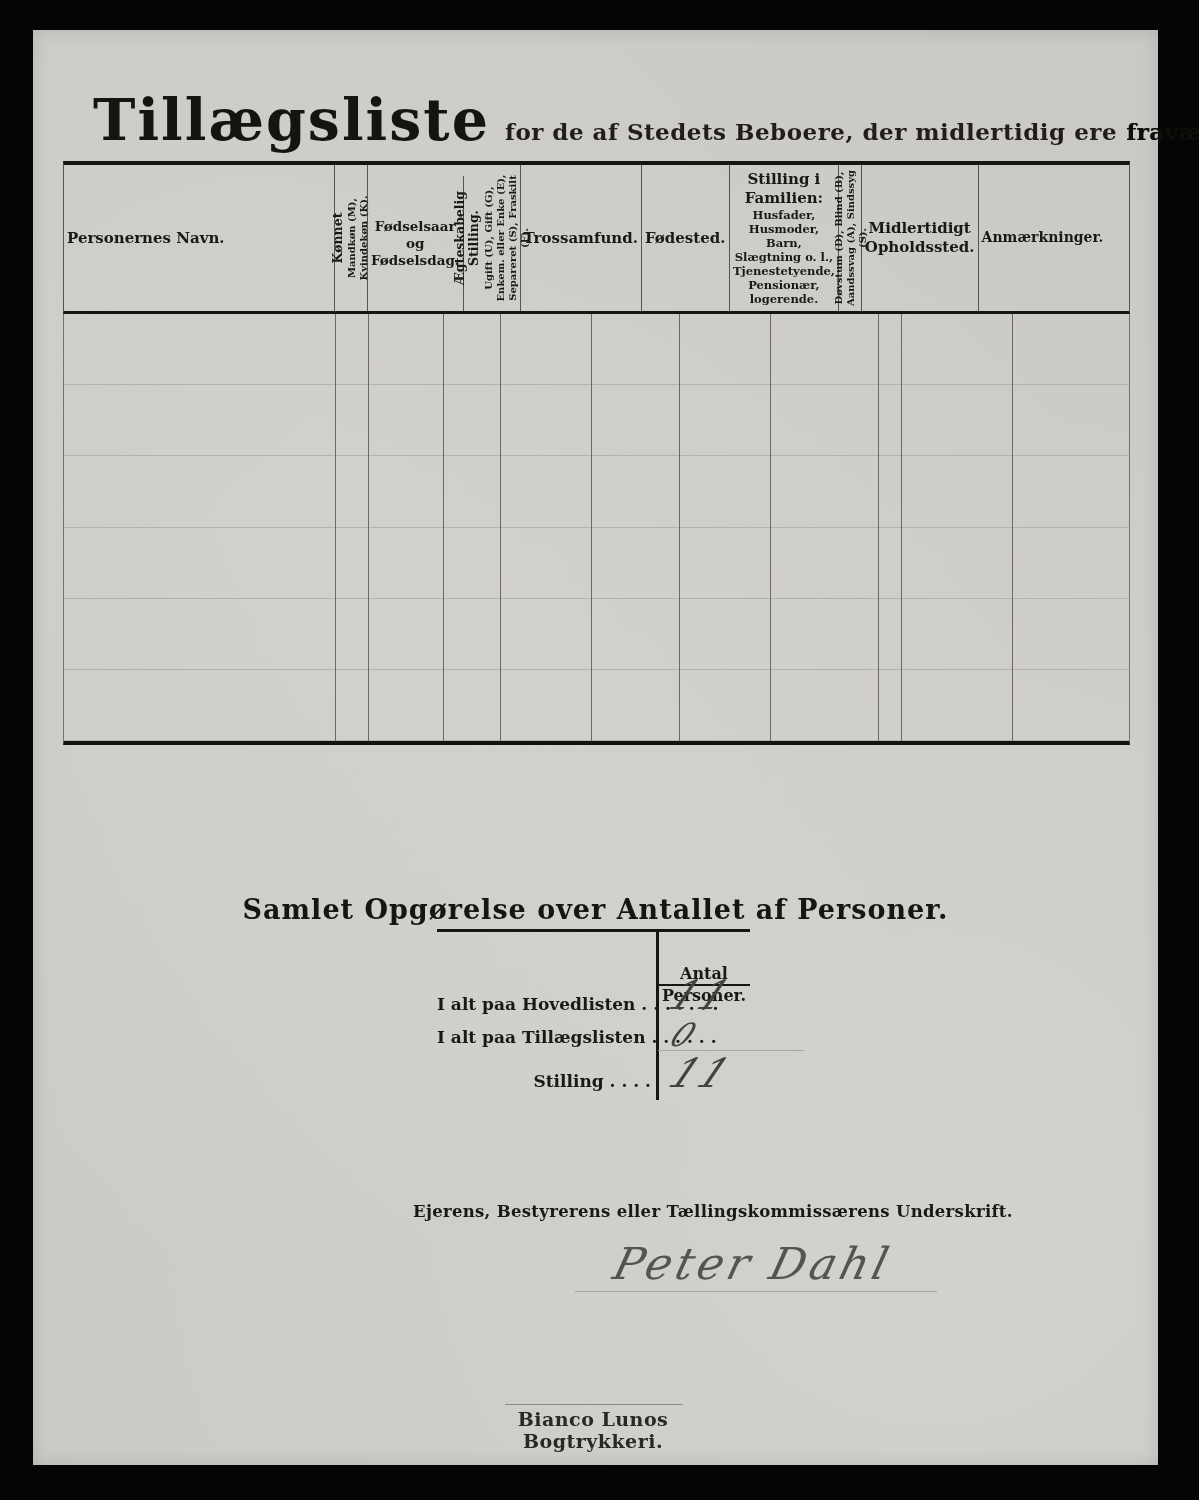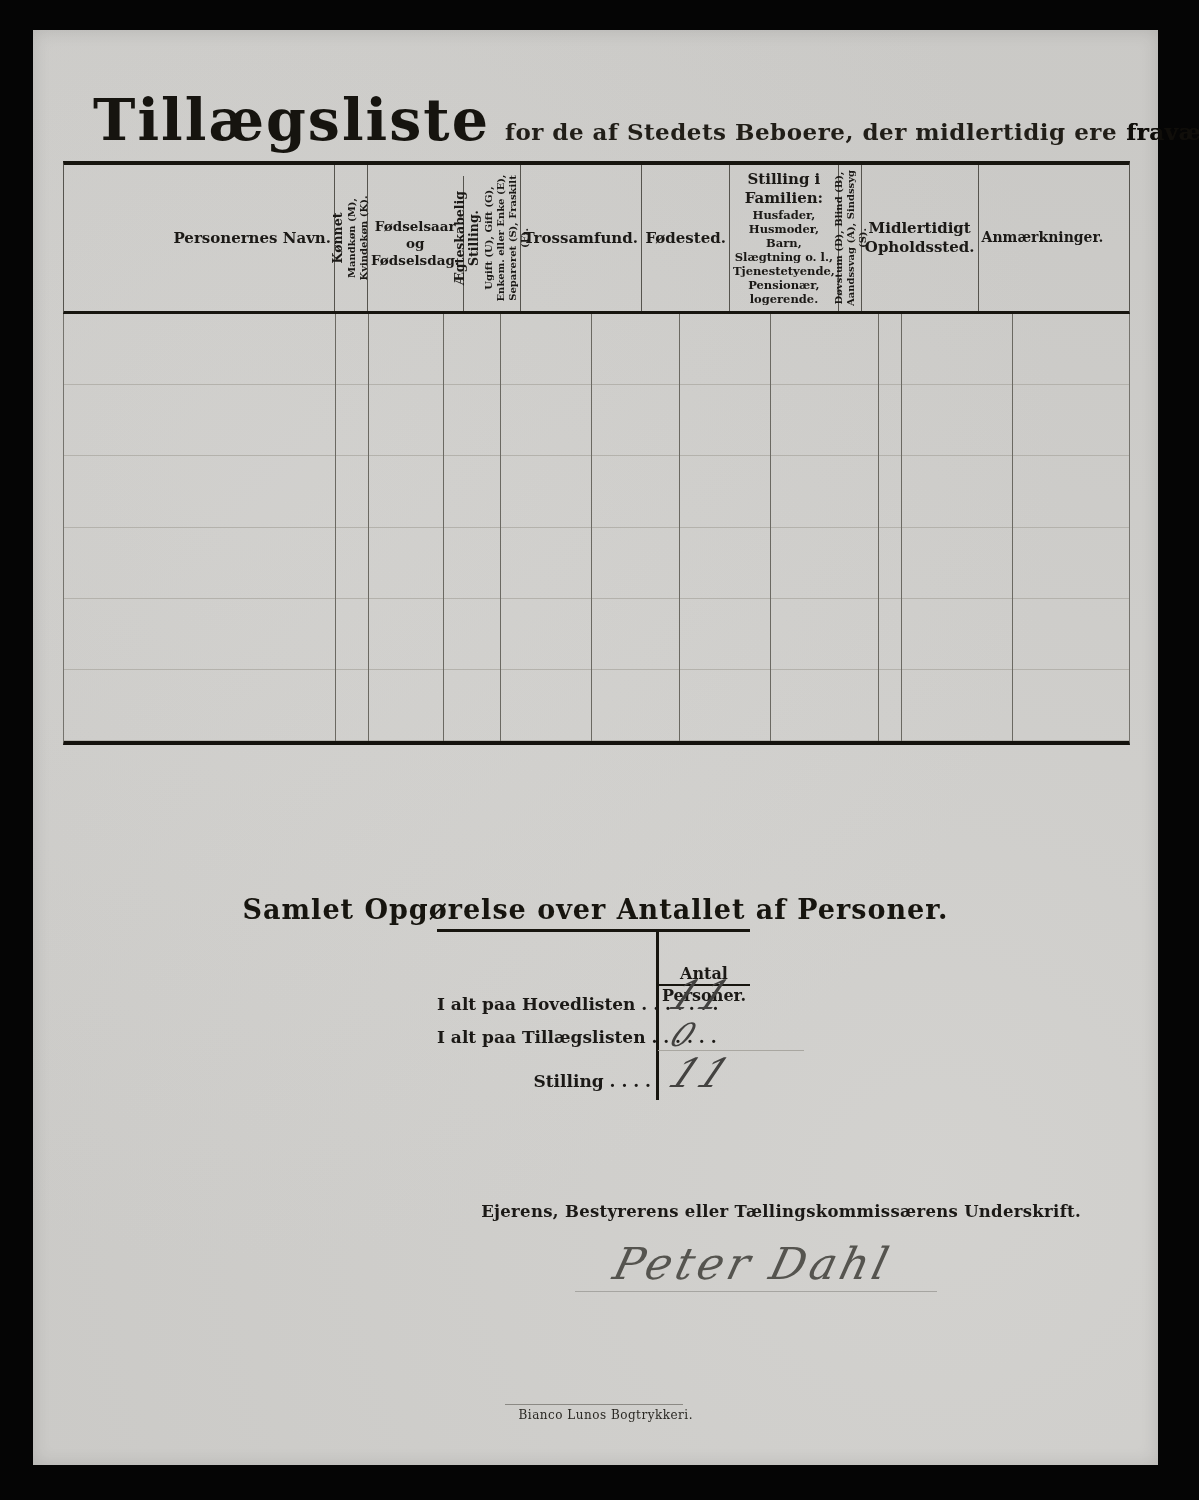--- a/index.html
+++ b/index.html
@@ -47,21 +47,21 @@
     height:146px;
     border-top:4px solid #17150f;
     border-bottom:3px solid #17150f;
     border-left:1px solid #56544e;
     border-right:1px solid #56544e;
     box-sizing:content-box;
   }
   .th{
     box-sizing:border-box;
     border-right:1px solid #56544e;
-    display:flex;flex-direction:column;align-items:flex-end;justify-content:center;
+    display:flex;flex-direction:column;align-items:flex-start;justify-content:center;
     text-align:center;
     padding:2px 3px;
     position:relative;
     overflow:visible;
   }
   .th:last-child{border-right:none;}
   .th .head{font-weight:bold;font-size:15px;line-height:1.25;}
   .th .subhead{font-weight:bold;font-size:11.5px;line-height:1.22;}
   .th.rot .rot-inner{
     position:absolute;top:50%;left:50%;
@@ -127,38 +127,38 @@
     transform:skewX(-26deg);
     letter-spacing:3px;
   }
   .sum-value{position:absolute;left:236px;}
   .sv0{top:40px;font-size:40px;}
   .sv1{top:84px;font-size:32px;}
   .sv2{top:118px;font-size:40px;}
 
   
   .sig-caption{
-    position:absolute;left:368px;top:1172px;width:680px;
-    text-align:right;font-weight:bold;font-size:16.5px;letter-spacing:0.3px;
+    position:absolute;left:380px;top:1172px;width:680px;
+    text-align:left;font-weight:bold;font-size:16.5px;letter-spacing:0.3px;
   }
   .sig-line{position:absolute;left:542px;top:1261px;width:362px;height:1px;background:#a6a5a1;}
   .signature{
     position:absolute;left:470px;top:1208px;width:500px;
     text-align:center;
     font-size:44px;font-style:italic;
     color:#55544f;
     transform:skewX(-14deg);
     letter-spacing:4px;
   }
 
   
   .imprint-rule{position:absolute;left:472px;top:1374px;width:178px;height:1px;background:#8b8984;}
   .imprint{
     position:absolute;left:460px;top:1378px;width:200px;
-    text-align:right;font-weight:normal;font-size:12px;color:#2a2823;
+    text-align:center;font-weight:bold;font-size:19px;color:#2a2823;
     letter-spacing:0.5px;
   }
 </style>
 </head>
 <body>
 
 <div class="paper">
 
   <div class="title-line">
     <span class="t-big">Tillægsliste</span>

